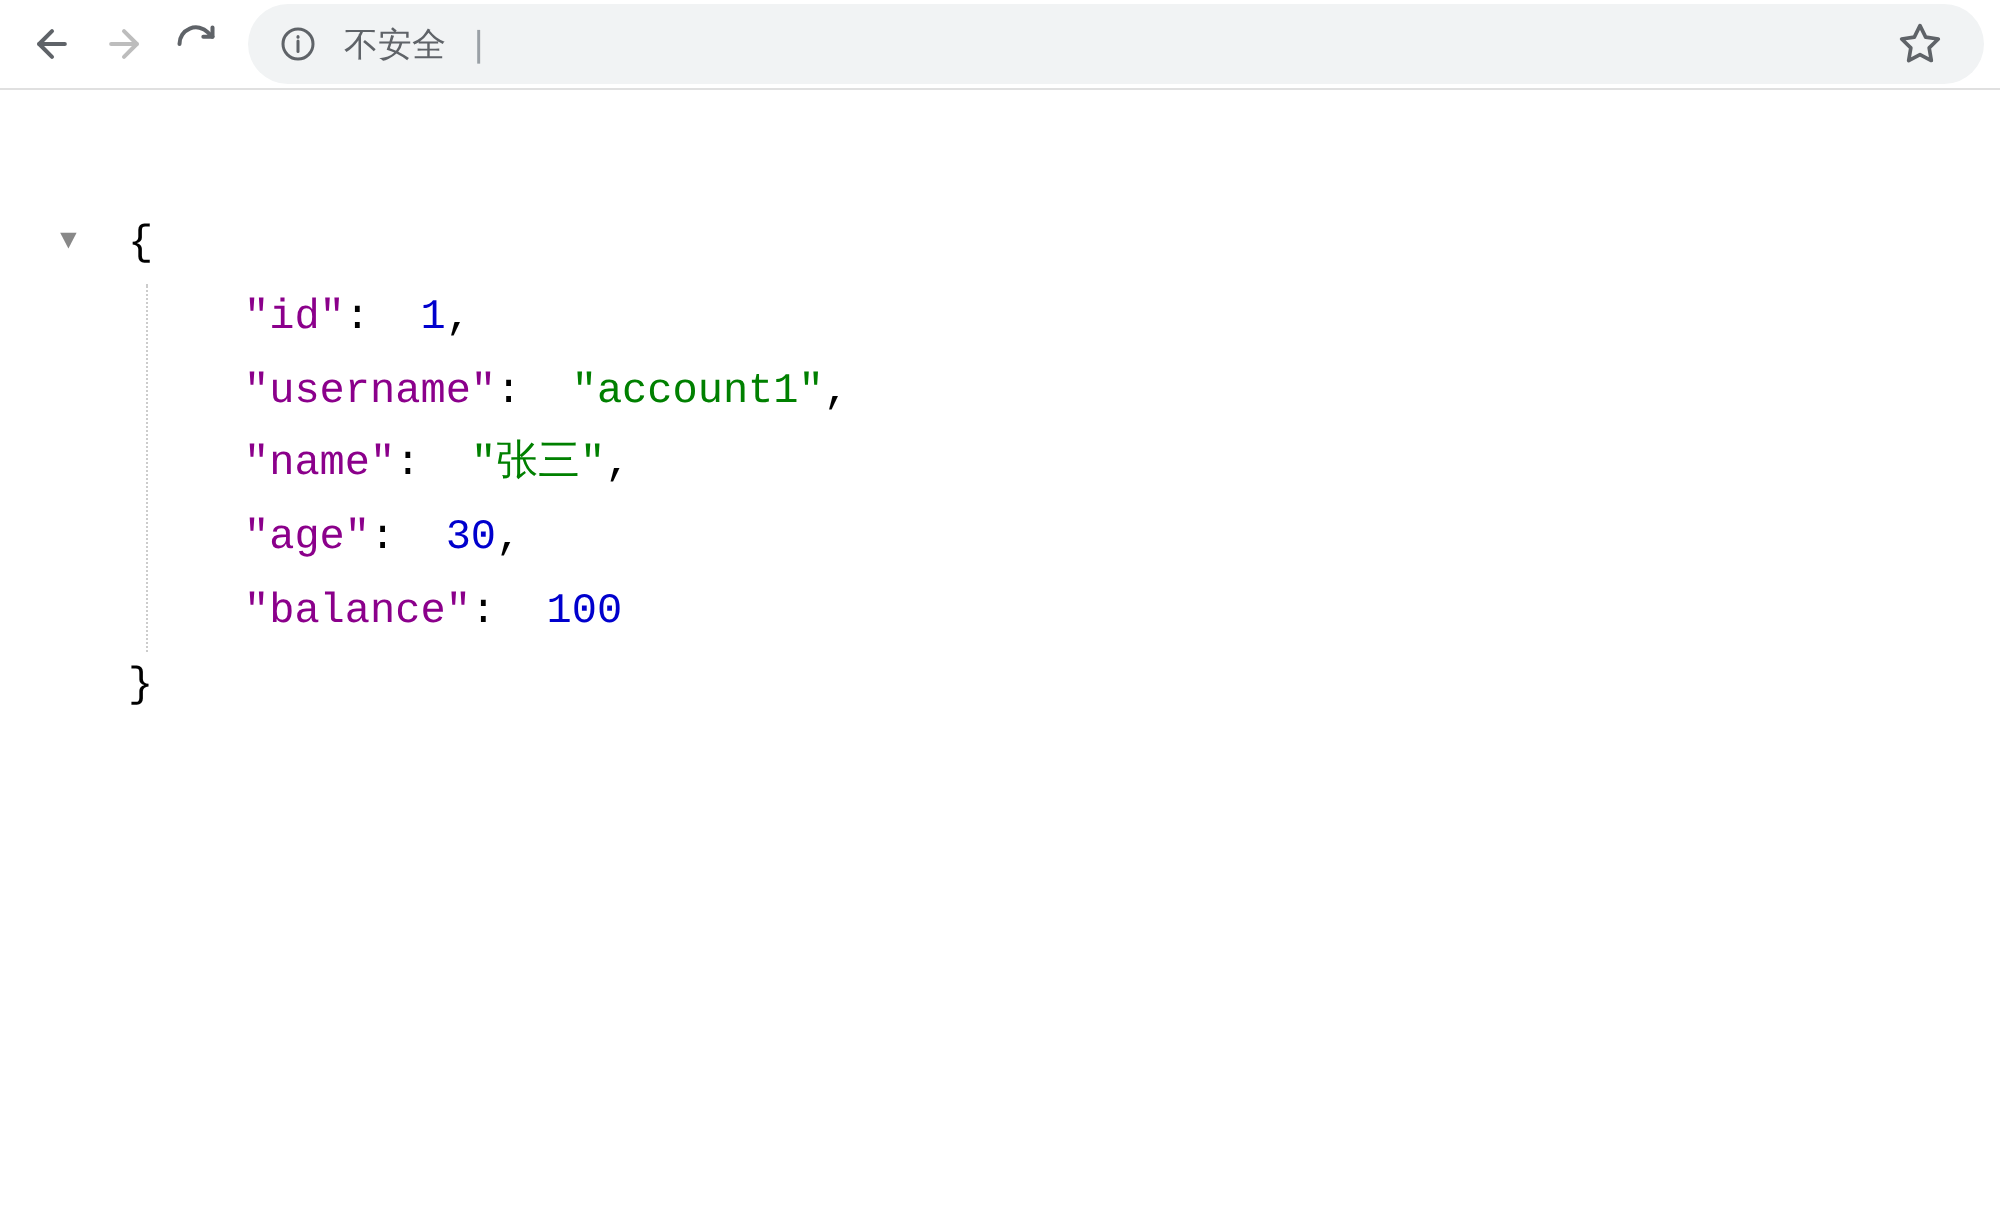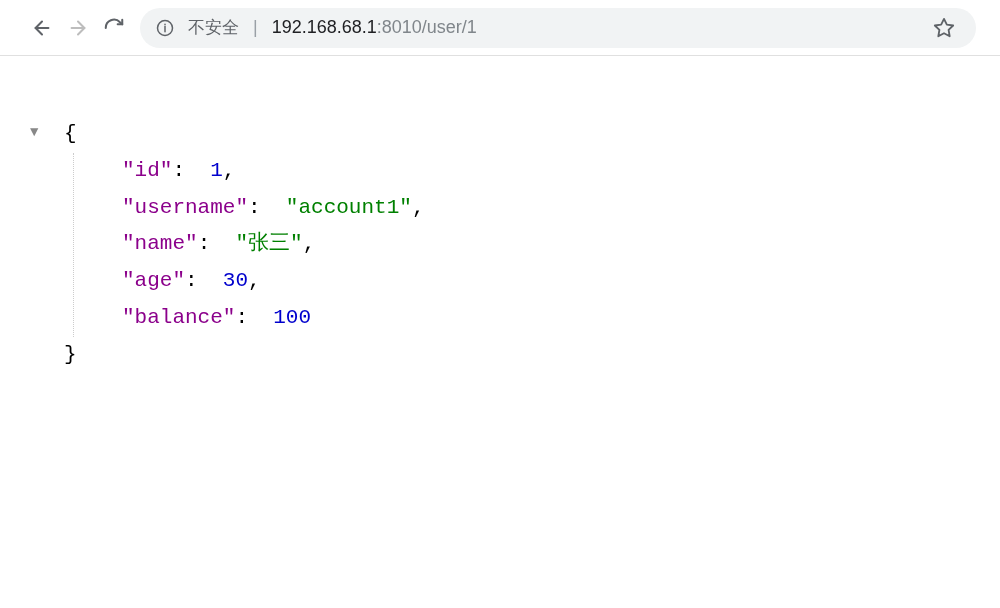--- a/index.html
+++ b/index.html
@@ -10,22 +10,22 @@
     body {
       font-family: Arial, sans-serif;
       background: #fff;
       width: 1000px;
       height: 608px;
       overflow: hidden;
     }
     .toolbar {
       display: flex;
       align-items: center;
-      height: 56px;
-      padding: 0 24px;
+      height: 45px;
+      padding: 0 8px;
       border-bottom: 1px solid #e0e0e0;
       gap: 0;
       background: #fff;
     }
     .nav-btn {
       width: 36px;
       height: 36px;
       display: flex;
       align-items: center;
       justify-content: center;
@@ -153,23 +153,20 @@
   <div class="address-bar">
     <span class="info-icon-wrap">
       <svg width="18" height="18" viewBox="0 0 24 24" fill="none" stroke="currentColor" stroke-width="2" stroke-linecap="round">
           <circle cx="12" cy="12" r="10"></circle>
           <line x1="12" y1="10" x2="12" y2="17"></line>
           <line x1="12" y1="7" x2="12" y2="7.5"></line>
         </svg>
     </span>
     <span class="insecure-text">不安全</span>
     <span class="divider">|</span>
-    <span class="url-text">
-      <span class="url-host">192.168.68.1</span><span class="url-port-path">:8010/user/1</span>
-    </span>
     <div class="star-btn">
       <svg width="22" height="22" viewBox="0 0 24 24" fill="none" stroke="currentColor" stroke-width="2" stroke-linejoin="round">
           <polygon points="12 2 15.09 8.26 22 9.27 17 14.14 18.18 21.02 12 17.77 5.82 21.02 7 14.14 2 9.27 8.91 8.26 12 2"></polygon>
         </svg>
     </div>
   </div>
 </div>
 
 <div class="content">
   <div class="json-row">

